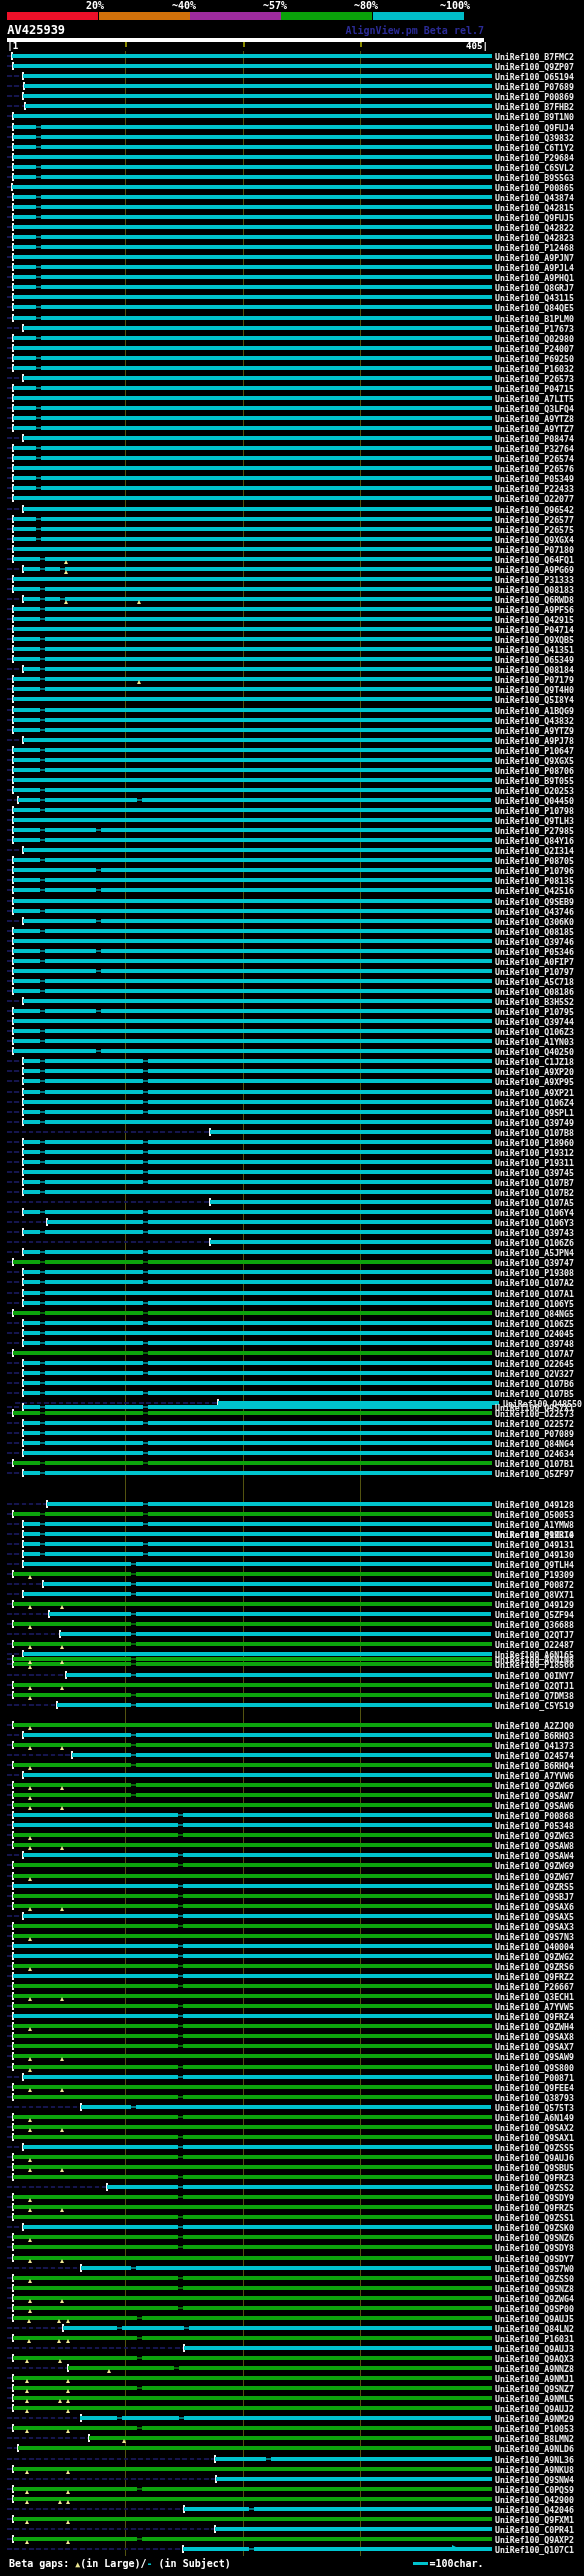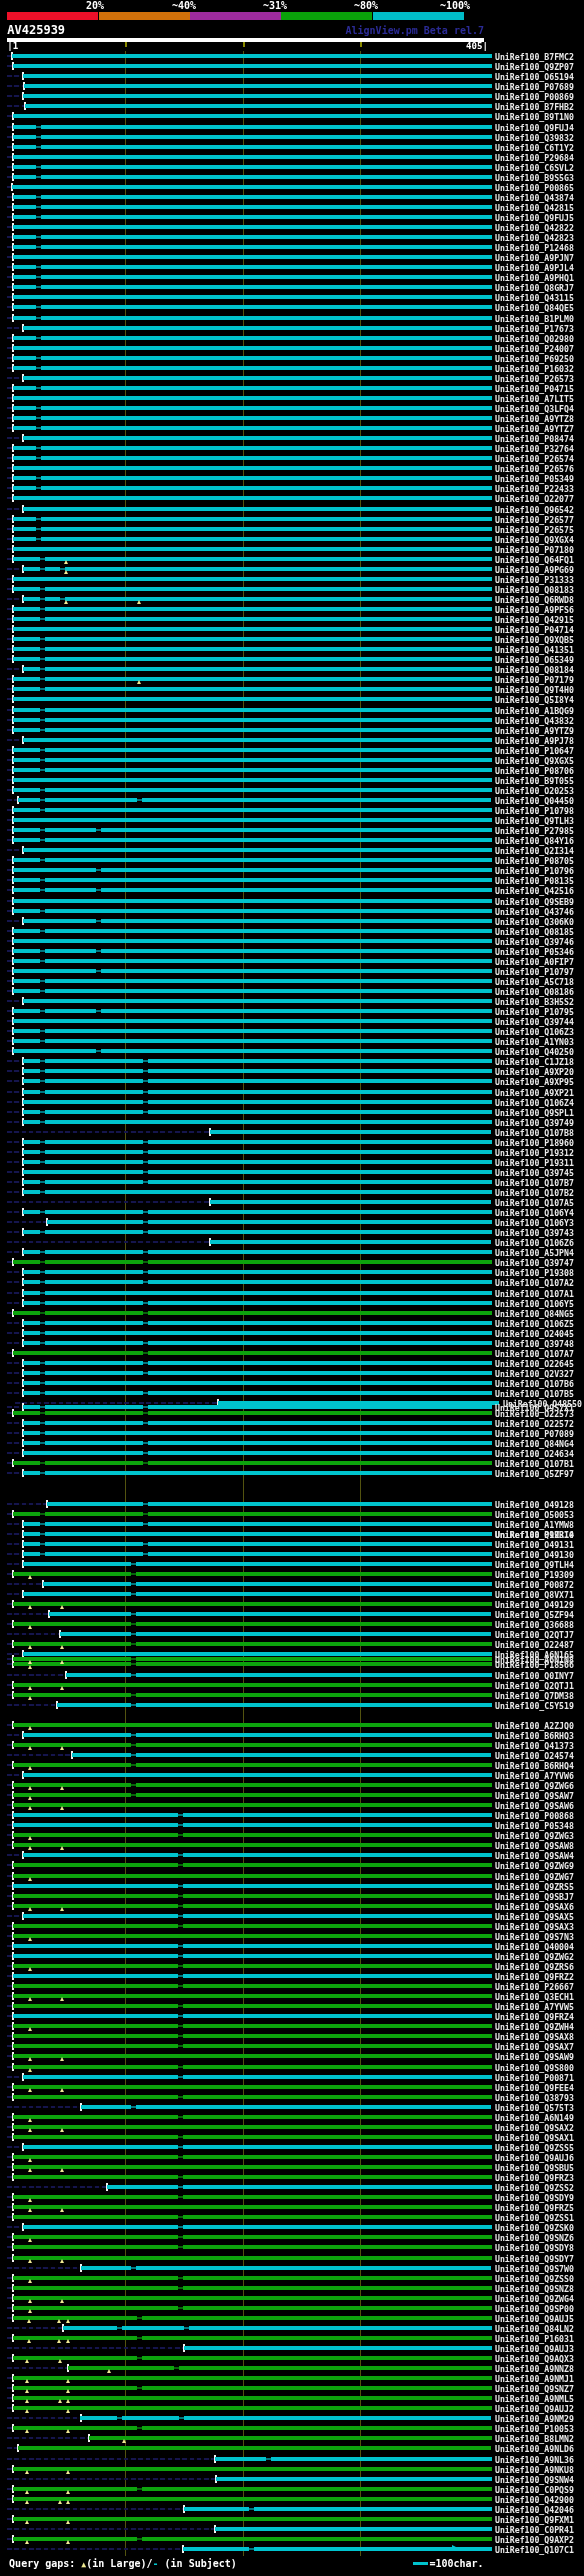--- a/index.html
+++ b/index.html
@@ -33,21 +33,21 @@
   .scale-group{position:absolute;left:413px;top:2558px;font:bold 10px "DejaVu Sans Mono",monospace;color:#fff;display:flex;align-items:center;}
   .swatch{display:inline-block;width:14.6px;height:3.7px;background:#00c3cd;margin-right:1.8px;}
 </style>
 </head>
 <body>
 
 <div class="stage">
   <div>
       <span class="klabel" style="left: 104px;">20%</span>
       <span class="klabel" style="left: 196px;">~40%</span>
-      <span class="klabel" style="left: 287px;">~31%</span>
+      <span class="klabel" style="left: 287px;">~57%</span>
       <span class="klabel" style="left: 378px;">~80%</span>
       <span class="klabel" style="left: 470px;">~100%</span>
     </div>
   <div>
       <span class="kseg" style="left: 7.3px; width: 91px; background: rgb(238, 16, 41);"></span>
       <span class="kseg" style="left: 99px; width: 91px; background: rgb(210, 113, 10);"></span>
       <span class="kseg" style="left: 190px; width: 91px; background: rgb(158, 43, 158);"></span>
       <span class="kseg" style="left: 281px; width: 91px; background: rgb(10, 160, 10);"></span>
       <span class="kseg" style="left: 373px; width: 91px; background: rgb(0, 188, 200);"></span>
     </div>
@@ -1874,20 +1874,20 @@
       <div class="hrow" style="top: 2544px;">
         <span class="leader" style="left: 7.3px; width: 175px;"></span>
         <span class="tick" style="left: 182px;"></span>
         <span class="bar cyan" style="left: 183px; width: 309px;"></span>
         <span class="gapmark cyan" style="left: 249px;"></span>
         <span class="arrow" style="left: 452px;"></span>
         <span class="rlabel">UniRef100_Q107C1</span>
       </div>
     </div>
 
-  <div class="footer"><span>Query gaps: </span><span class="ftri">▲</span><span>(in Large)/</span><span class="fdash">-</span><span> (in Subject)</span></div>
+  <div class="footer"><span>Beta gaps: </span><span class="ftri">▲</span><span>(in Large)/</span><span class="fdash">-</span><span> (in Subject)</span></div>
 
   <div class="scale-group">
       <span class="swatch"></span>
       <span>=100char.</span>
     </div>
 </div>
 
 
 </body></html>

